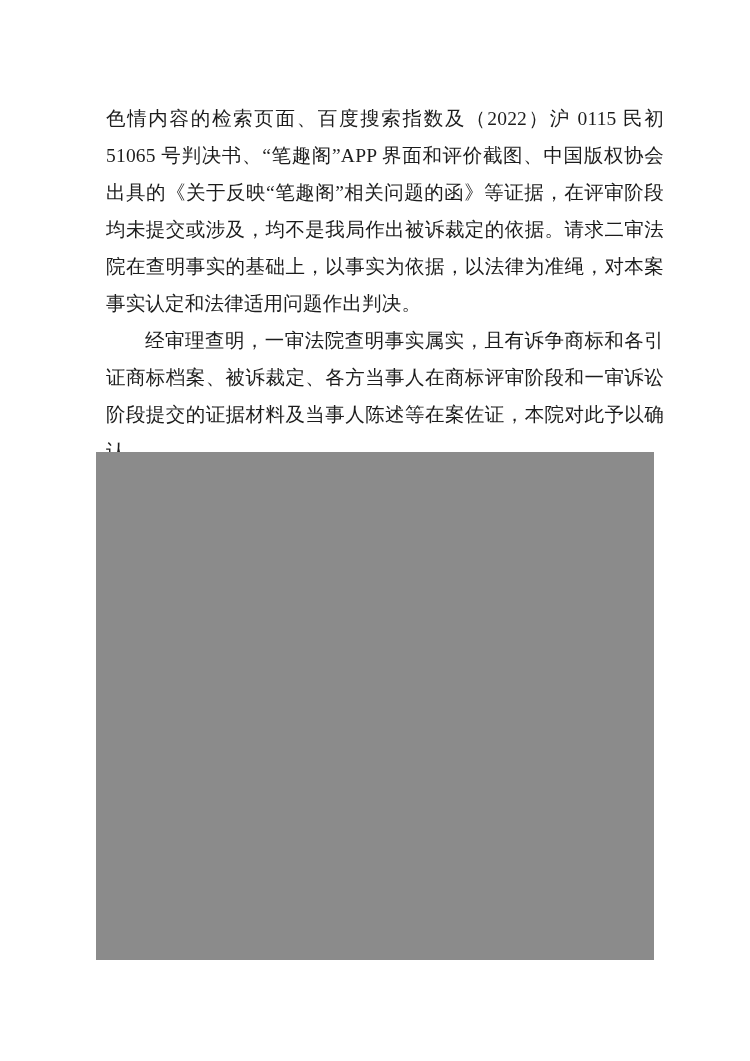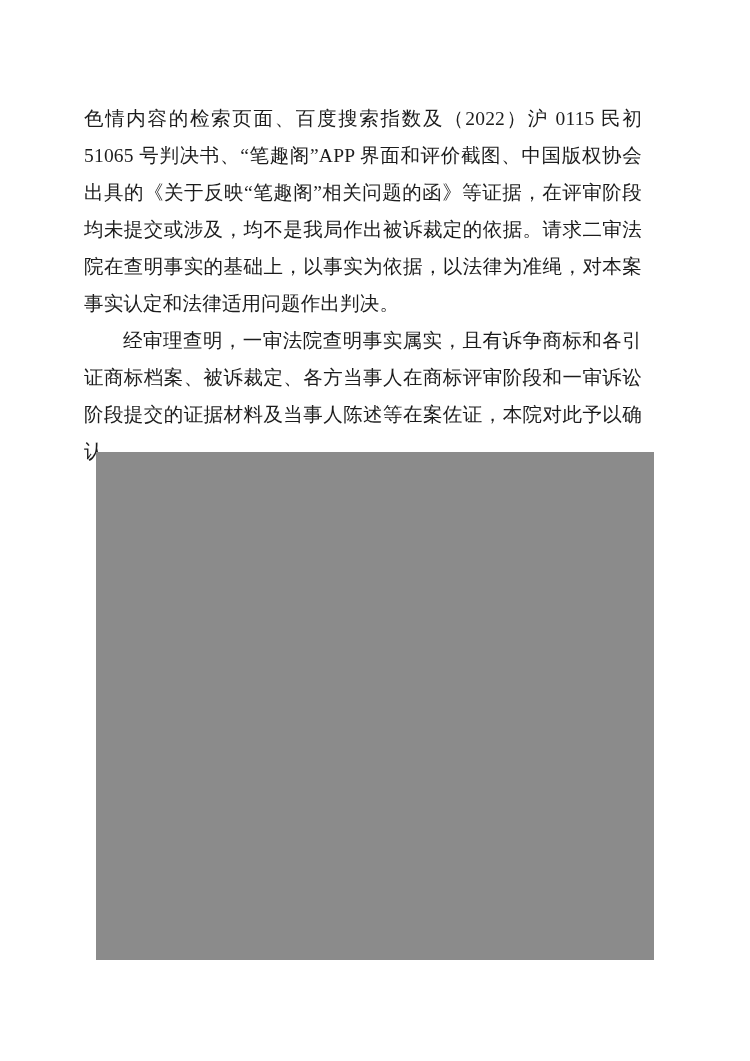--- a/index.html
+++ b/index.html
@@ -16,21 +16,21 @@
   }
   .page {
     position: relative;
     width: 750px;
     height: 1061px;
     background: #ffffff;
     box-sizing: border-box;
   }
   .doc-body {
     position: absolute;
-    left: 84px;
+    left: 106px;
     top: 100px;
     width: 558px;
   }
   .para {
     font-size: 19.5px;
     line-height: 37px;
     text-align: justify;
     text-justify: inter-ideograph;
     letter-spacing: 0.2px;
     margin: 0;

